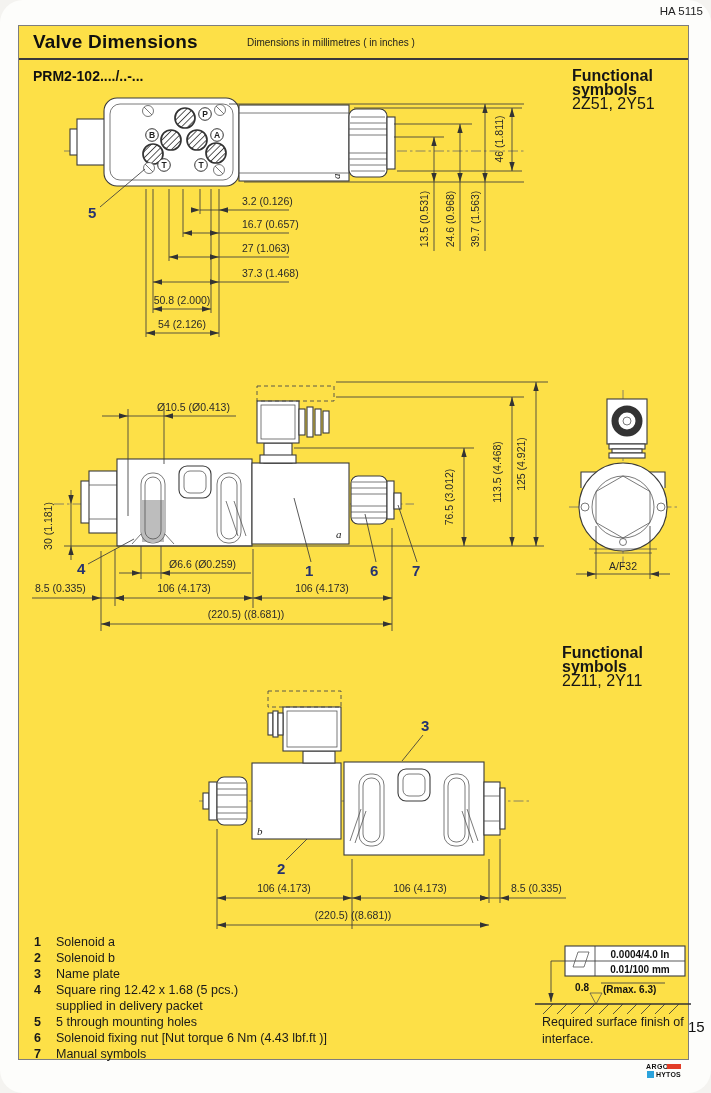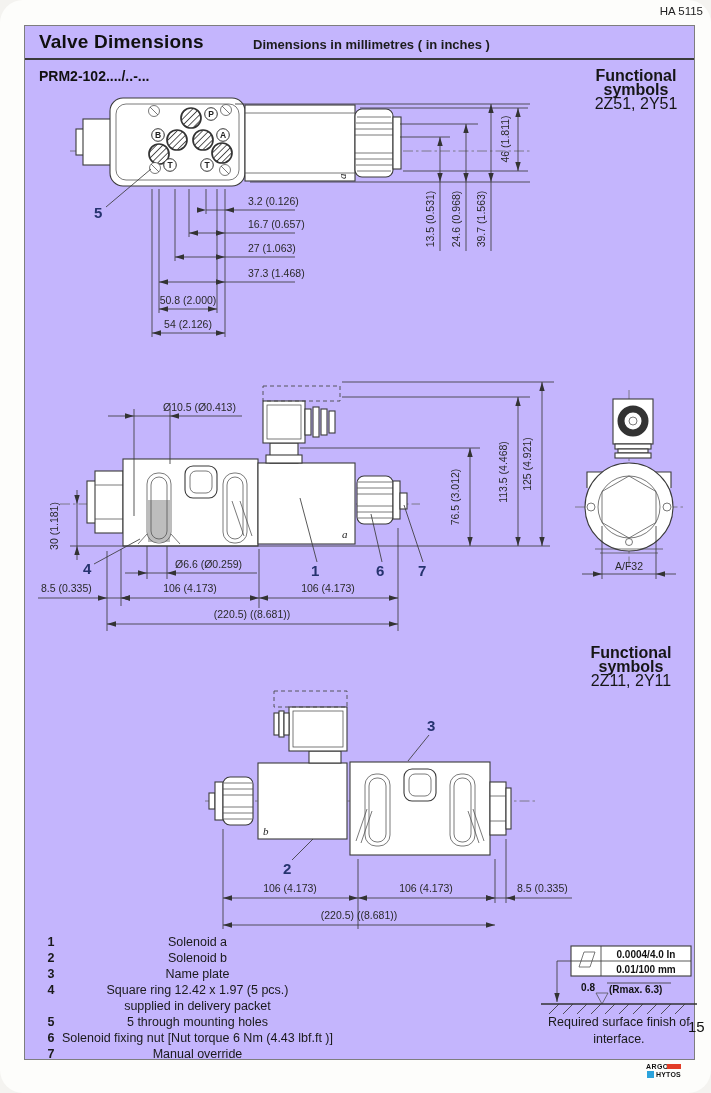--- a/index.html
+++ b/index.html
@@ -1,23 +1,23 @@
 <!DOCTYPE html>
 <html><head>
 <meta charset="utf-8">
 <style>
   html,body{margin:0;padding:0;background:#f4f3f0;}
   .page{position:relative;width:711px;height:1093px;background:#fdfdfb;
         font-family:"Liberation Sans",sans-serif;overflow:hidden;border-radius:23px;}
   .abs{position:absolute;}
   .doc-ref{right:8px;top:5px;font-size:11.5px;color:#222;}
-  .content-box{left:24px;top:25px;width:669px;height:1033px;border:1px solid #7e7e7e;background:#c4b5fd;text-align:center;}
+  .content-box{left:18px;top:25px;width:669px;height:1033px;border:1px solid #7e7e7e;background:#fde047;}
   .hdr{left:0;top:0;width:100%;height:32px;border-bottom:2px solid #3a3a3a;}
   .hdr-title{left:14px;top:5px;font-size:19px;font-weight:bold;color:#101010;letter-spacing:.2px;}
-  .hdr-sub{left:228px;top:11px;font-size:13px;color:#1c1c1c;font-weight:bold;}
+  .hdr-sub{left:228px;top:11px;font-size:10px;color:#1c1c1c;}
   .model{left:14px;top:42px;font-size:14px;font-weight:bold;color:#111;}
   .fsym{font-size:16px;color:#161616;line-height:14px;}
   .fsym b{display:block;}
   .drawing{position:absolute;}
   .legend{left:15px;top:908px;font-size:12.5px;color:#1a1a1a;}
   .lrow{display:flex;line-height:16px;}
   .lnum{width:22px;font-weight:bold;}
   .ltxt{flex:1;}
   .caption{left:513px;top:988px;font-size:12.5px;color:#1a1a1a;line-height:17px;margin-left:10px;}
   .footer-logo{left:646px;top:1063px;width:40px;height:18px;font-weight:bold;color:#111;}
@@ -441,37 +441,37 @@
       <div class="lrow">
           <span class="lnum">2</span>
           <span class="ltxt">Solenoid b</span>
         </div>
       <div class="lrow">
           <span class="lnum">3</span>
           <span class="ltxt">Name plate</span>
         </div>
       <div class="lrow">
           <span class="lnum">4</span>
-          <span class="ltxt">Square ring 12.42 x 1.97 (5 pcs.)</span>
+          <span class="ltxt">Square ring 12.42 x 1.68 (5 pcs.)</span>
         </div>
       <div class="lrow">
           <span class="lnum"></span>
           <span class="ltxt">supplied in delivery packet</span>
         </div>
       <div class="lrow">
           <span class="lnum">5</span>
           <span class="ltxt">5 through mounting holes</span>
         </div>
       <div class="lrow">
           <span class="lnum">6</span>
           <span class="ltxt">Solenoid fixing nut [Nut torque 6 Nm (4.43 lbf.ft )]</span>
         </div>
       <div class="lrow">
           <span class="lnum">7</span>
-          <span class="ltxt">Manual override</span>
+          <span class="ltxt">Manual symbols</span>
         </div>
     </div>
 
     <svg class="drawing" style="left:510px;top:910px" width="168" height="80" viewBox="0 0 168 80">
       <rect class="o" x="36" y="10" width="120" height="30" stroke-width="1.3"></rect>
       <line class="d" x1="36" y1="25" x2="156" y2="25"></line>
       <line class="d" x1="66" y1="10" x2="66" y2="40"></line>
       <path class="o2" d="M44 31 L49 16 L60 16 L55 31 Z"></path>
       <text class="sf" x="111" y="21.5" text-anchor="middle">0.0004/4.0 In</text>
       <text class="sf" x="111" y="36.5" text-anchor="middle">0.01/100 mm</text>

